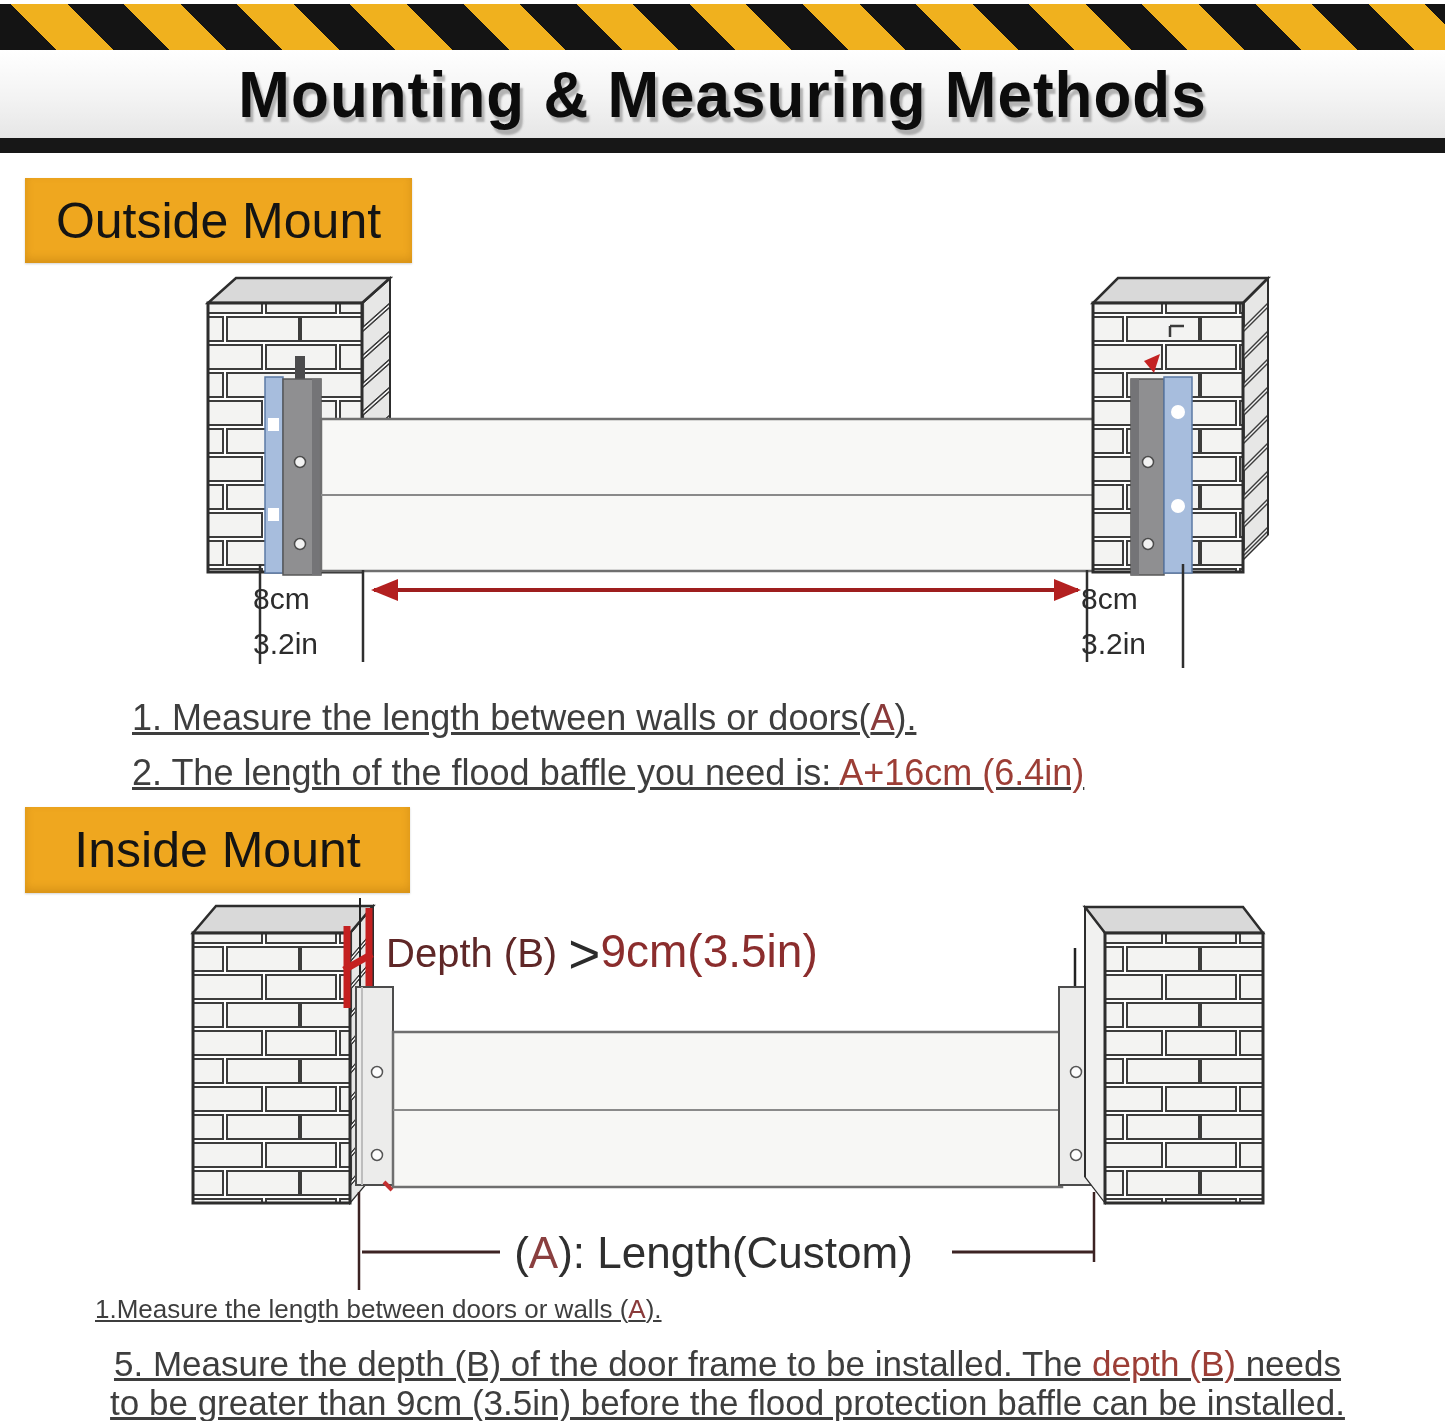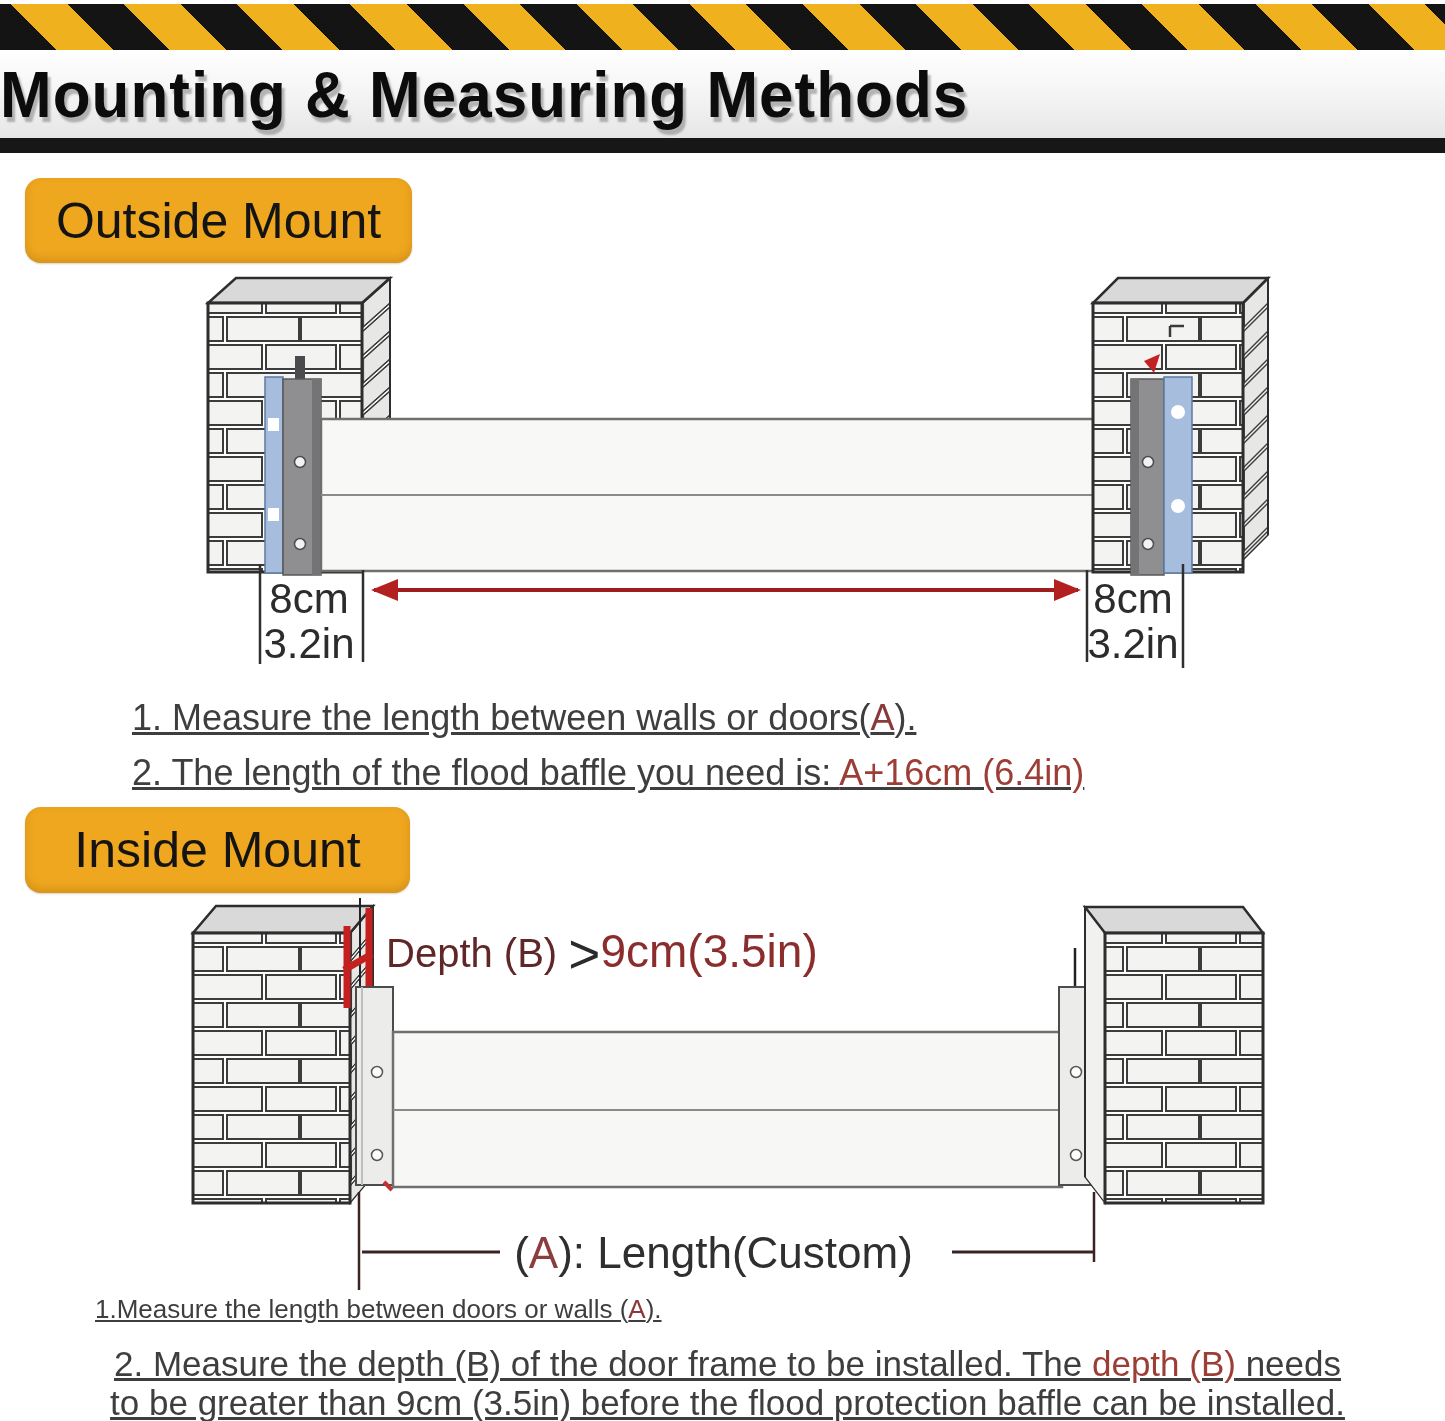--- a/index.html
+++ b/index.html
@@ -9,43 +9,43 @@
   }
   
   .hazard {
     position:absolute; left:0; top:4px; width:100%; height:46px;
     background:repeating-linear-gradient(45deg,#141414 0 40px,#f0b11e 40px 80px);
     border-bottom:2px solid #dadada;
   }
   .title-band {
     position:absolute; left:0; top:50px; width:100%; height:88px;
     background:linear-gradient(180deg,#ffffff 0%,#f3f3f3 55%,#e6e6e6 100%);
-    display:flex; align-items:center; justify-content:flex-start;
+    display:flex; align-items:center; justify-content:center;
   }
   .title {
     font-size:62px; font-weight:bold; color:#0c0c0c; letter-spacing:1px;
     transform:scaleY(1.06); text-shadow:3px 4px 2px rgba(125,125,125,.55);
     white-space:nowrap;
   }
   .black-bar { position:absolute; left:0; top:138px; width:100%; height:15px; background:#171717; }
   
   .badge {
-    position:absolute; background:#efa71f; border-radius:16px; color:#141414;
+    position:absolute; background:#efa71f; border-radius:0; color:#141414;
     display:flex; align-items:center; justify-content:center; font-size:50px;
     box-shadow:inset 0 -4px 8px rgba(150,90,0,.28), 0 1px 2px rgba(0,0,0,.18);
     white-space:nowrap;
   }
   #badge-outside { left:25px; top:178px; width:387px; height:85px; }
   #badge-inside  { left:25px; top:807px; width:385px; height:86px; }
   
   .diagram { position:absolute; left:0; }
   #diagram-outside { top:260px; width:1445px; height:410px; }
   #diagram-inside  { top:890px; width:1445px; height:400px; }
   
-  .dim-col { position:absolute; text-align:center; font-size:42px; color:#2c2c2c; line-height:45px; white-space:nowrap; }
+  .dim-col { position:absolute; font-size:30px; color:#2c2c2c; line-height:45px; white-space:nowrap; }
   #dim-left  { left:253px; top:576px; width:112px; }
   #dim-right { left:1081px; top:576px; width:104px; }
   #span-label { position:absolute; left:484px; top:598px; white-space:nowrap; }
   #span-label .big-a { font-size:54px; font-weight:bold; color:#cf2026; }
   #span-label .span-text { font-size:36px; color:#3a3a3a; }
   #depth-label { position:absolute; left:386px; top:922px; white-space:nowrap; }
   #depth-label .depth-b  { font-size:40px; color:#5f2727; }
   #depth-label .depth-gt { font-size:55px; color:#2b2b2b; vertical-align:-6px; }
   #depth-label .depth-val{ font-size:46px; color:#8b2d2d; }
   #len-label { position:absolute; left:0; top:1228px; width:1427px; text-align:center;
@@ -212,15 +212,15 @@
       <line x1="952" y1="362" x2="1094" y2="362" stroke-width="3"></line>
     </g>
   </svg>
 
   <div id="depth-label"><span class="depth-b">Depth (B) </span><span class="depth-gt">&gt;</span><span class="depth-val">9cm(3.5in)</span></div>
 
   <div id="len-label"><span>(</span><span class="maroon-a">A</span><span>): Length(Custom)</span></div>
 
   <div class="step" id="in-step1"><span>1.Measure the length between doors or walls (</span><span class="accent-a">A</span><span>).</span></div>
 
-  <div class="step" id="in-step2"><span>2. Measure the depth (B) of the door frame to be installed. The </span><span class="accent-red">depth (B)</span><span> needs</span><br><span>to be greater than 9cm (3.5in) before the flood protection baffle can be installed.</span></div>
+  <div class="step" id="in-step2"><span>5. Measure the depth (B) of the door frame to be installed. The </span><span class="accent-red">depth (B)</span><span> needs</span><br><span>to be greater than 9cm (3.5in) before the flood protection baffle can be installed.</span></div>
 
 </div>
 
 </body></html>

